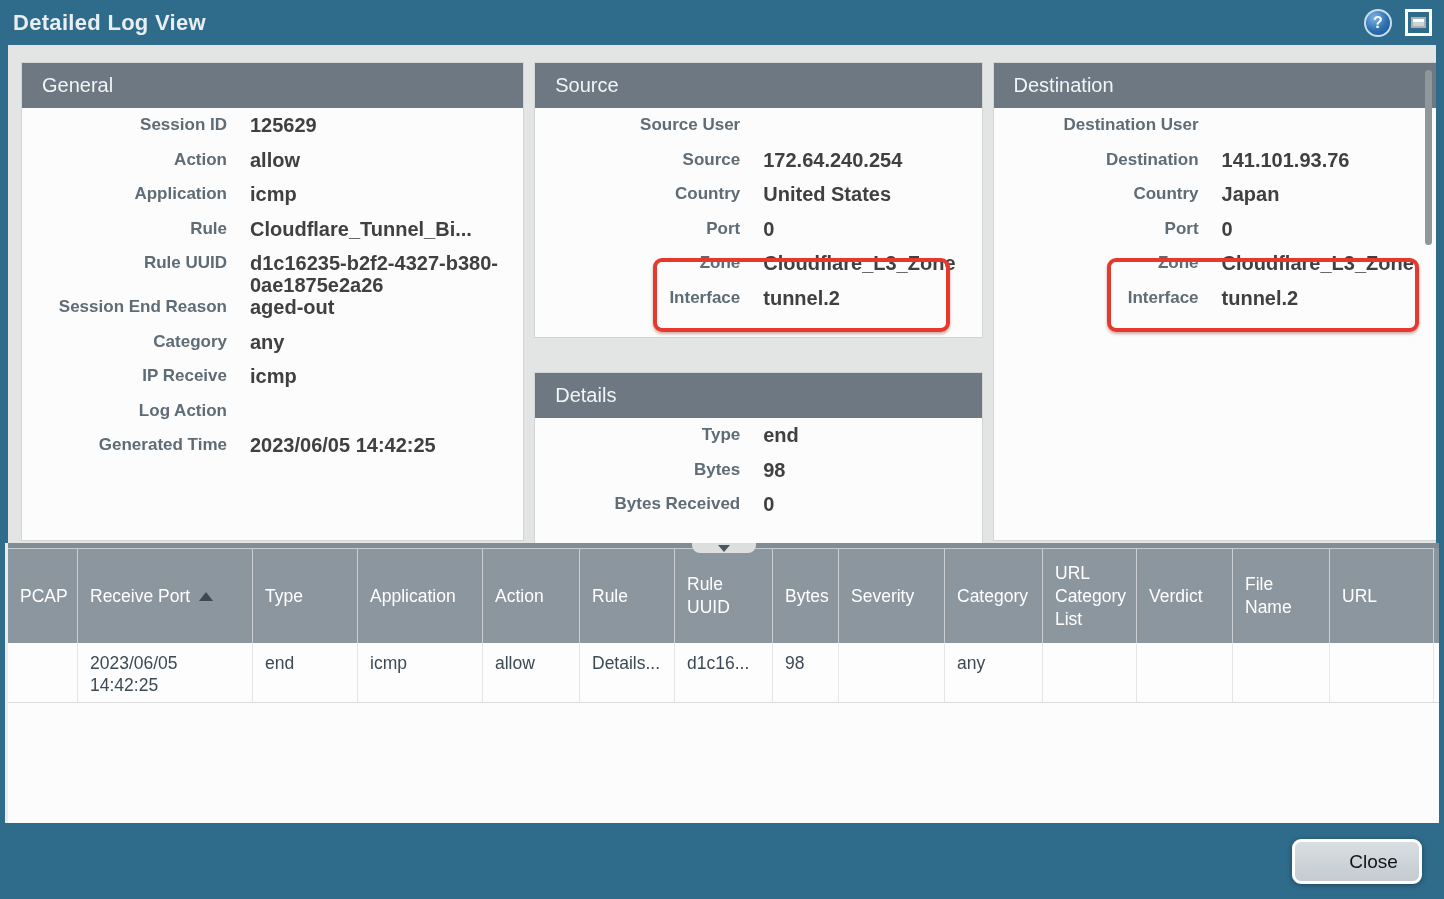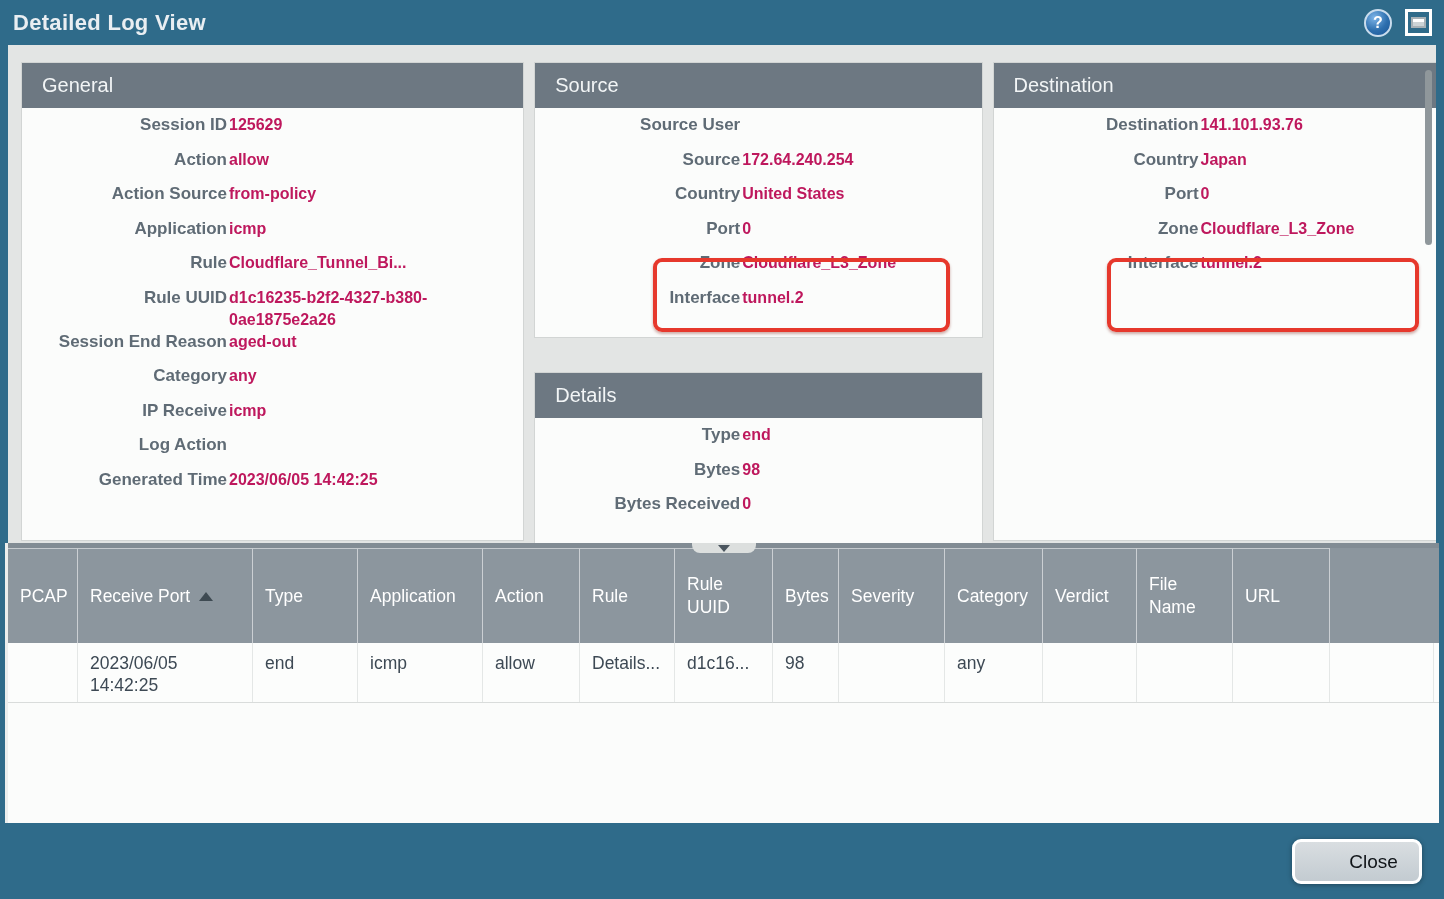--- a/index.html
+++ b/index.html
@@ -60,21 +60,21 @@
     color:#f2f5f6; font-size:20px; font-weight:400; padding-left:20px;
   }
   .panel-body { padding:6px 12px 6px 0; }
 
   .field { display:flex; min-height:34.5px; align-items:flex-start;font-weight:bold; }
   .field-label {
     width:205px; flex-shrink:0; text-align:right;
     color:#5f6b75; font-size:17px; line-height:21px;
   }
   .field-value {
-    margin-left:2px; flex:1; color:#be185d; font-size:16px;
+    margin-left:23px; flex:1; color:#404040; font-size:20px;
     line-height:22px; word-break:break-word; padding-right:6px;
   }
 
   .red-frame {
     position:absolute; border:4px solid #e6382c; border-radius:9px;
     box-shadow:0 2px 3px rgba(120,20,10,0.35);
     pointer-events:none; z-index:5;
   }
   .frame-source { left:118px; top:195px; width:297px; height:74px; }
   .frame-dest   { left:113px; top:195px; width:312px; height:74px; }
@@ -161,24 +161,20 @@
         <div class="panel-body">
             <div class="field">
               <div class="field-label">Session ID</div>
               <div class="field-value">125629</div>
             </div>
             <div class="field">
               <div class="field-label">Action</div>
               <div class="field-value">allow</div>
             </div>
             <div class="field">
-              <div class="field-label">Action Source</div>
-              <div class="field-value">from-policy</div>
-            </div>
-            <div class="field">
               <div class="field-label">Application</div>
               <div class="field-value">icmp</div>
             </div>
             <div class="field">
               <div class="field-label">Rule</div>
               <div class="field-value">Cloudflare_Tunnel_Bi...</div>
             </div>
             <div class="field">
               <div class="field-label">Rule UUID</div>
               <div class="field-value">d1c16235-b2f2-4327-b380-0ae1875e2a26</div>
@@ -254,20 +250,24 @@
               <div class="field-value">0</div>
             </div>
           </div>
       </div>
     </div>
 
     <div class="col col-dest">
       <div class="panel panel-tall">
         <div class="panel-header">Destination</div>
         <div class="panel-body">
+            <div class="field">
+              <div class="field-label">Destination User</div>
+              <div class="field-value"></div>
+            </div>
             <div class="field">
               <div class="field-label">Destination</div>
               <div class="field-value">141.101.93.76</div>
             </div>
             <div class="field">
               <div class="field-label">Country</div>
               <div class="field-value">Japan</div>
             </div>
             <div class="field">
               <div class="field-label">Port</div>
@@ -318,20 +318,23 @@
         <span>Rule UUID</span>
       </div>
       <div class="th">
         <span>Bytes</span>
       </div>
       <div class="th">
         <span>Severity</span>
       </div>
       <div class="th">
         <span>Category</span>
+      </div>
+      <div class="th">
+        <span>URL Category List</span>
       </div>
       <div class="th">
         <span>Verdict</span>
       </div>
       <div class="th">
         <span>File Name</span>
       </div>
       <div class="th">
         <span>URL</span>
       </div>

